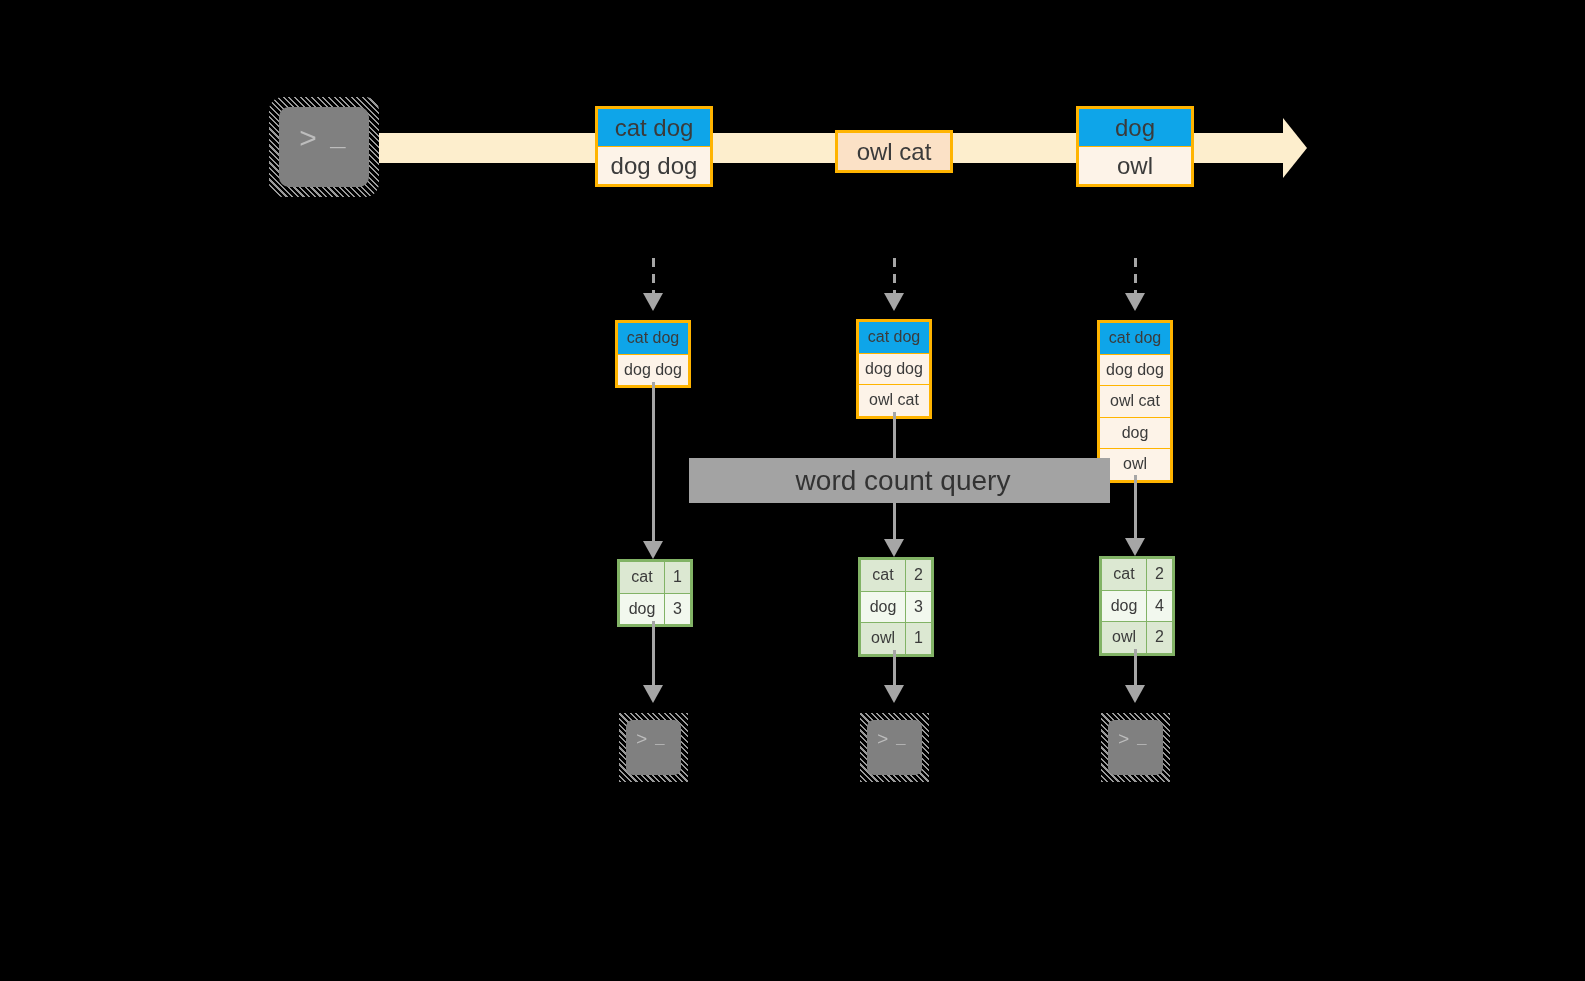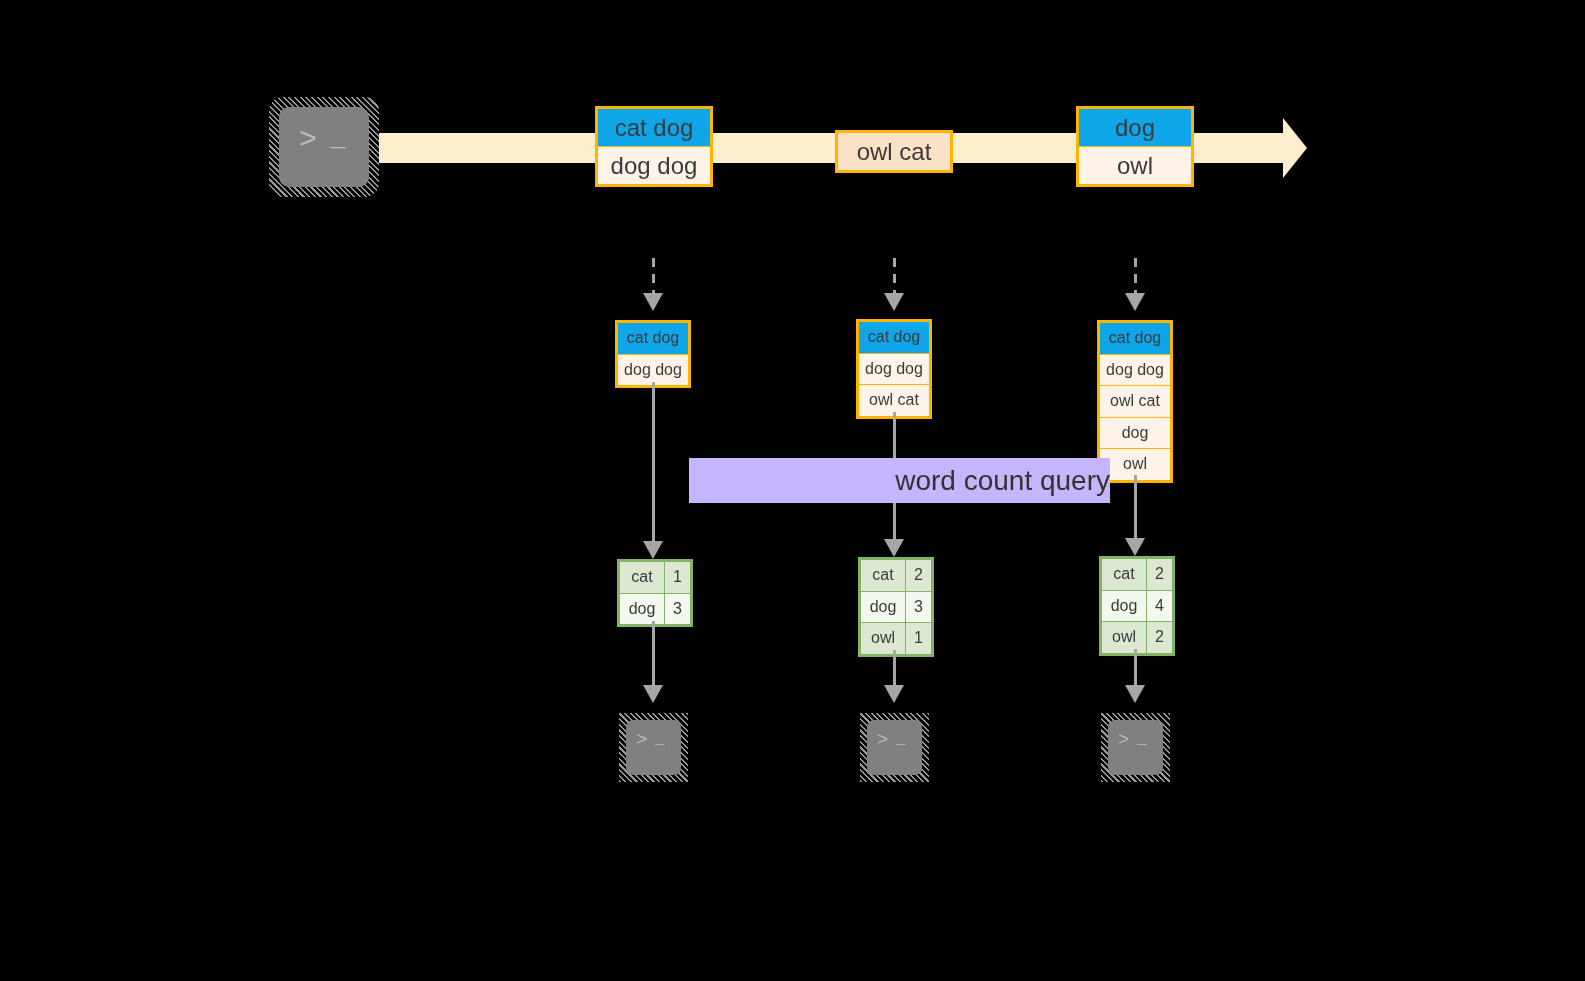--- a/index.html
+++ b/index.html
@@ -122,24 +122,24 @@
   }
   .vhead {
     width: 0; height: 0;
     border-left: 10px solid transparent;
     border-right: 10px solid transparent;
     border-top: 18px solid #a6a6a6;
   }
 
   
   .label-band {
-    background: #c4b5fd;
+    background: #a3a3a3;
     display: flex;
     align-items: center;
-    justify-content: flex-end;
+    justify-content: center;
     padding-left: 7px;
   }
   .label-band span {
     font-size: 28px;
     color: #333333;
     white-space: nowrap;
   }
 </style>
 </head>
 <body>

